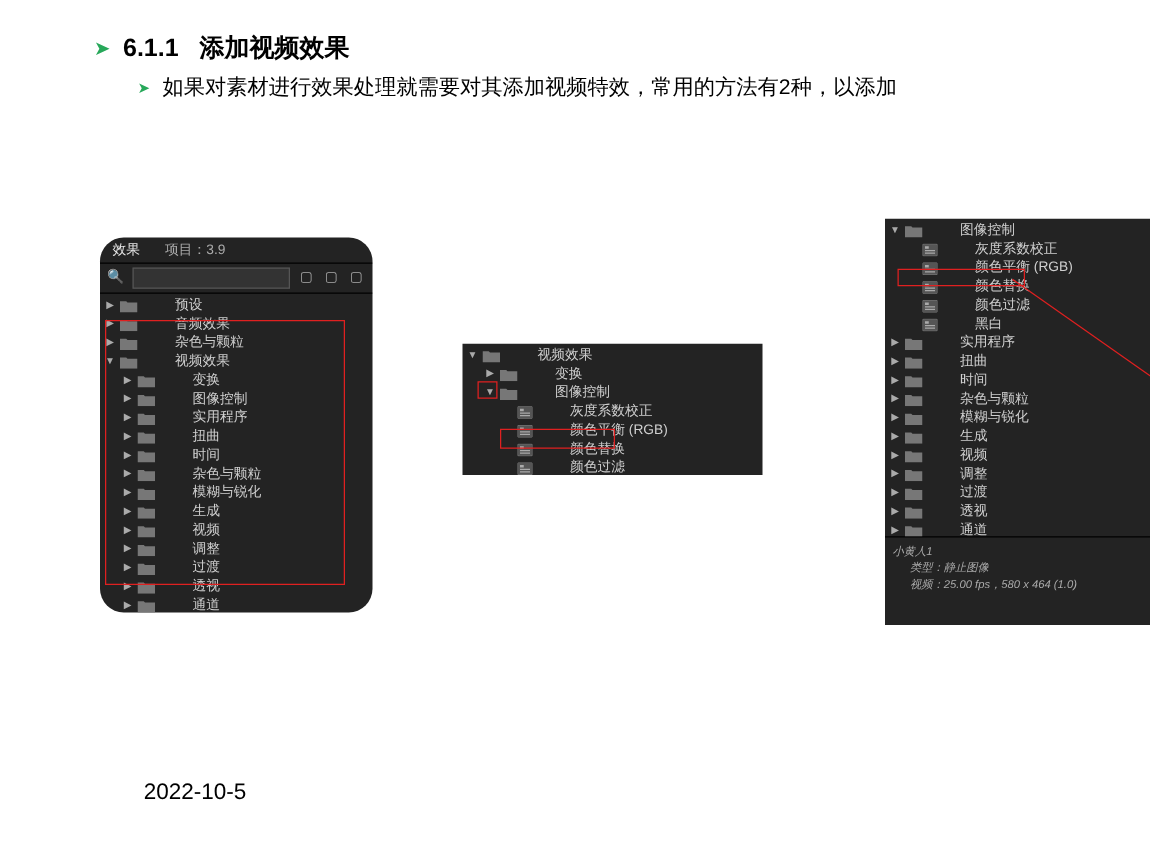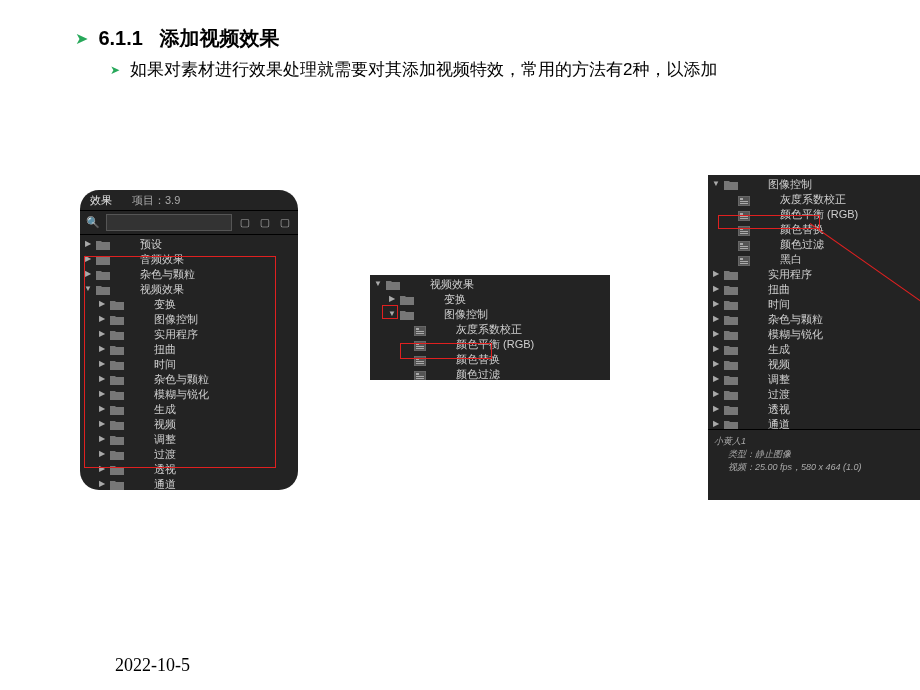--- a/index.html
+++ b/index.html
@@ -51,23 +51,22 @@
   }
   .heading-2 .text {
     font-size: 17px;
     white-space: nowrap;
   }
 
   
   .footer-date {
     position: absolute;
     left: 115px;
-    bottom: 14px;
+    bottom: 46px;
     font-size: 18px;
-    font-family: Liberation Serif, serif;
   }
   .footer-title {
     position: absolute;
     left: 350px;
     bottom: 30px;
     font-size: 19px;
   }
 
   
   .panel {

